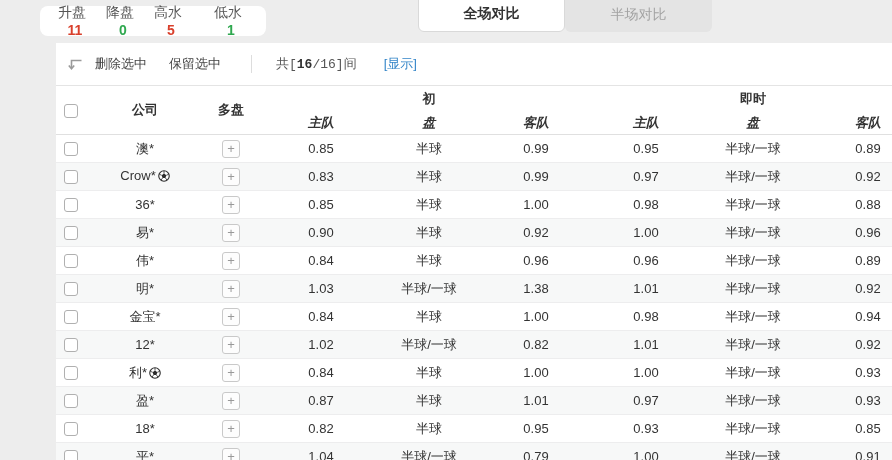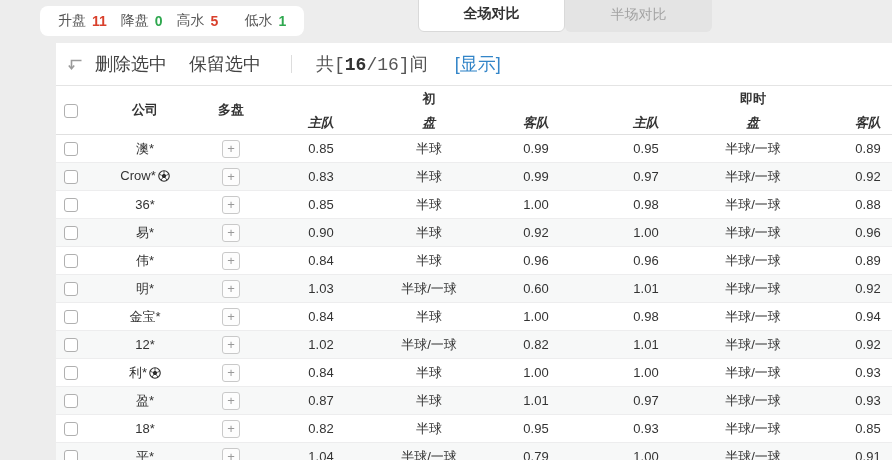--- a/index.html
+++ b/index.html
@@ -12,21 +12,21 @@
   :root{
     --red:#d9402c; --green:#2fa84f; --link:#3385c8;
   }
   
   .stats-pill{
     position:absolute;left:40px;top:6px;height:30px;
     background:#fff;border-radius:8px;
     display:flex;align-items:center;padding:0 18px;
     font-size:14px;color:#555;white-space:nowrap;
   }
-  .stat{display:flex;align-items:center;margin-right:14px;}
+  .stat{display:flex;align-items:center;margin-right:14px;flex-direction:column;}
   .stat:nth-child(2){}
   .stat:last-child{margin-right:0;margin-left:12px;}
   .stat .lbl{margin-right:6px;}
   .stat .num{font-weight:bold;}
   .num.red{color:var(--red);}
   .num.green{color:var(--green);}
 
   .tabs{position:absolute;left:418px;top:-8px;display:flex;}
   .tab{
     width:147px;height:40px;border-radius:6px;
@@ -44,21 +44,21 @@
 
   
   .panel{
     position:absolute;left:56px;top:43px;width:836px;height:417px;
     background:#fff;overflow:hidden;
   }
 
   
   .toolbar{
     height:42px;display:flex;align-items:center;
-    font-size:18px;color:#444;padding-left:10px;box-sizing:border-box;
+    font-size:13px;color:#444;padding-left:10px;box-sizing:border-box;
   }
   .toolbar .tool-icon{display:inline-flex;margin-right:12px;}
   .tool-link{cursor:pointer;margin-right:22px;}
   .v-divider{width:1px;height:18px;background:#ddd;margin:0 2px 0 8px;}
   .count-text{margin-left:22px;color:#555;font-family:Liberation Mono, monospace;}
   .count-text b{color:#333;}
   .show-link{color:var(--link);cursor:pointer;margin-left:6px;text-decoration:none;padding-left:21px;}
 
   
   table{
@@ -270,21 +270,21 @@
       <span class="checkbox"></span>
     </td>
     <td class="company-cell">
       <span>明*</span>
     </td>
     <td>
       <span class="plus-btn">+</span>
     </td>
     <td>1.03</td>
     <td>半球/一球</td>
-    <td>0.60</td>
+    <td>1.38</td>
     <td>1.01</td>
     <td>半球/一球</td>
     <td>0.92</td>
   </tr>
 
   <tr>
     <td>
       <span class="checkbox"></span>
     </td>
     <td class="company-cell">

